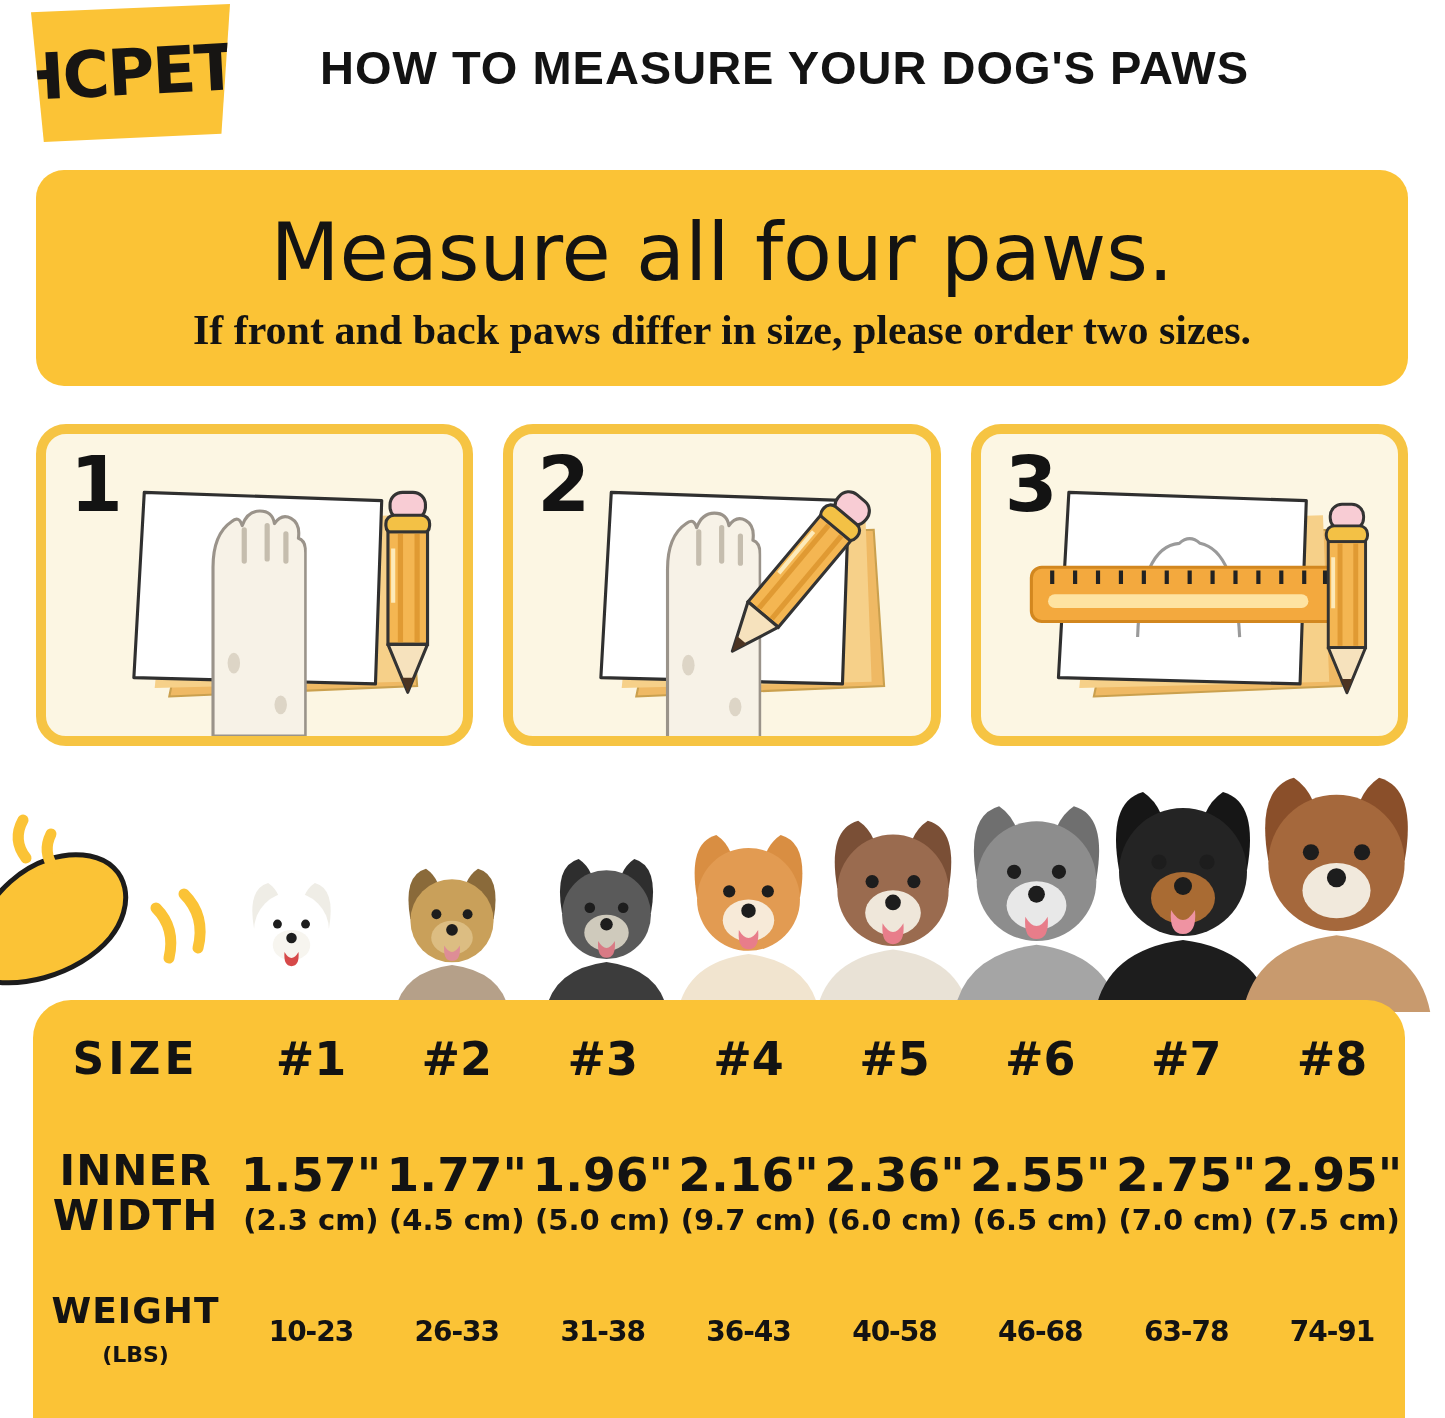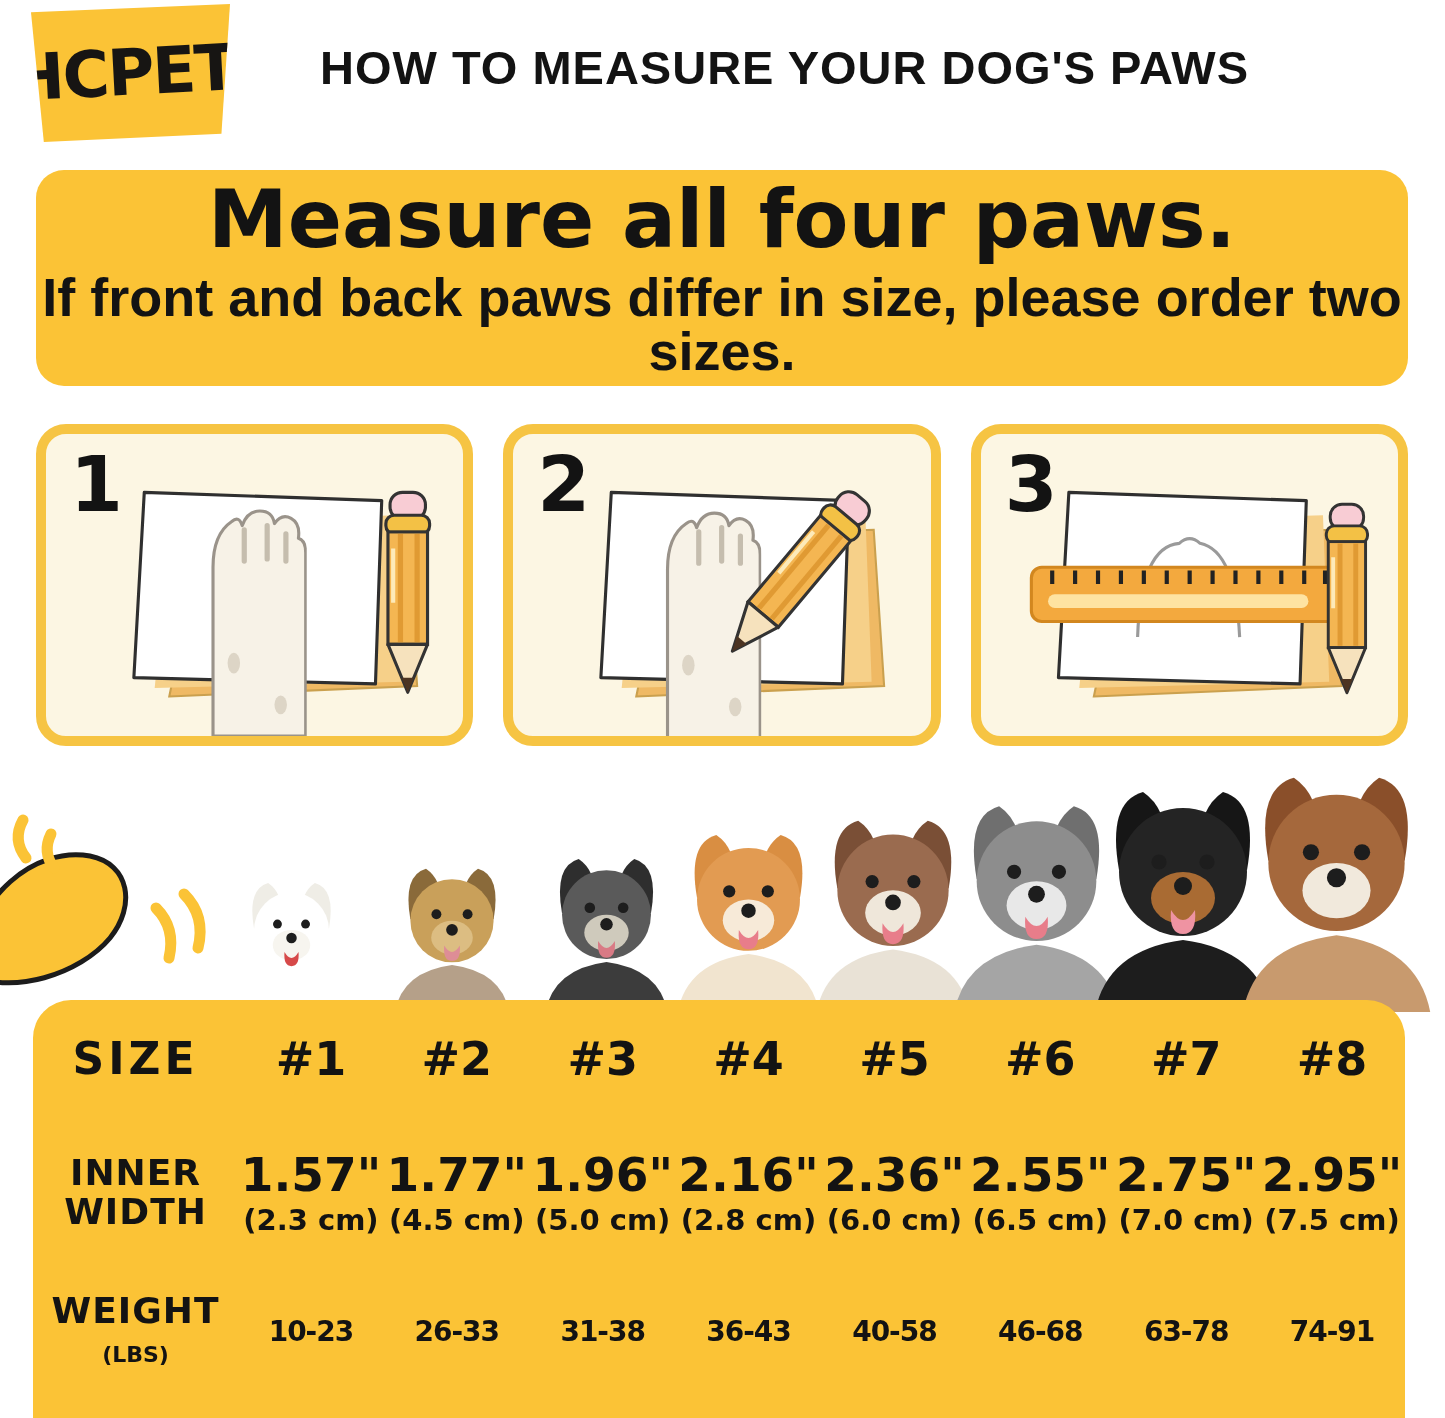--- a/index.html
+++ b/index.html
@@ -30,25 +30,25 @@
     font-weight:bold;font-size:47px;letter-spacing:1px;white-space:nowrap;
   }
   
   .banner{
     position:absolute;left:36px;top:170px;width:1372px;height:216px;
     background:var(--brand-yellow);border-radius:28px;
     display:flex;flex-direction:column;align-items:center;justify-content:center;
     text-align:center;
   }
   .banner h1{
-    margin:0;font-size:80px;font-weight:bold;letter-spacing:0px;line-height:1.05;
+    margin:6px;font-size:80px;font-weight:normal;letter-spacing:0px;line-height:1.05;
   }
   .banner p{
-    margin:8px 0 0 0;font-family:Liberation Sans, sans-serif;
-    font-size:54px;font-weight:bold;letter-spacing:0;line-height:1;
+    margin:8px 0 0 0;font-family:Liberation Serif, serif;
+    font-size:42px;font-weight:bold;letter-spacing:0;line-height:1;
   }
   
   .steps{
     position:absolute;left:36px;top:424px;width:1372px;height:322px;
     display:flex;gap:30px;
   }
   .step{
     flex:1;background:var(--step-bg);
     border:10px solid var(--step-border);border-radius:30px;
     position:relative;overflow:hidden;
@@ -68,21 +68,21 @@
   }
   .crow{
     display:grid;grid-template-columns:205px repeat(8,1fr);
     align-items:center;justify-items:center;text-align:center;
   }
   .crow.r1{height:110px;}
   .crow.r2{height:158px;}
   .crow.r3{height:118px;}
   .lab{font-weight:bold;line-height:1.08;}
   .lab.size{font-size:44px;letter-spacing:4px;}
-  .lab.width{font-size:36px;letter-spacing:1px;}
+  .lab.width{font-size:42px;letter-spacing:1px;}
   .lab.weight{font-size:36px;letter-spacing:1px;}
   .lab.weight .sub{font-size:22px;letter-spacing:0;}
   .cell{font-weight:bold;}
   .cell.hash{font-size:46px;}
   .cell .inch{font-size:47px;display:block;line-height:1;}
   .cell .cm{font-size:29px;display:block;margin-top:8px;line-height:1;}
   .cell.lbs{font-size:28px;letter-spacing:-1px;}
 </style>
 </head>
 <body>
@@ -231,21 +231,21 @@
     <div class="cell">
       <span class="inch">1.77"</span>
         <span class="cm">(4.5 cm)</span>
     </div>
     <div class="cell">
       <span class="inch">1.96"</span>
         <span class="cm">(5.0 cm)</span>
     </div>
     <div class="cell">
       <span class="inch">2.16"</span>
-        <span class="cm">(2.8 cm)</span>
+        <span class="cm">(9.7 cm)</span>
     </div>
     <div class="cell">
       <span class="inch">2.36"</span>
         <span class="cm">(6.0 cm)</span>
     </div>
     <div class="cell">
       <span class="inch">2.55"</span>
         <span class="cm">(6.5 cm)</span>
     </div>
     <div class="cell">

